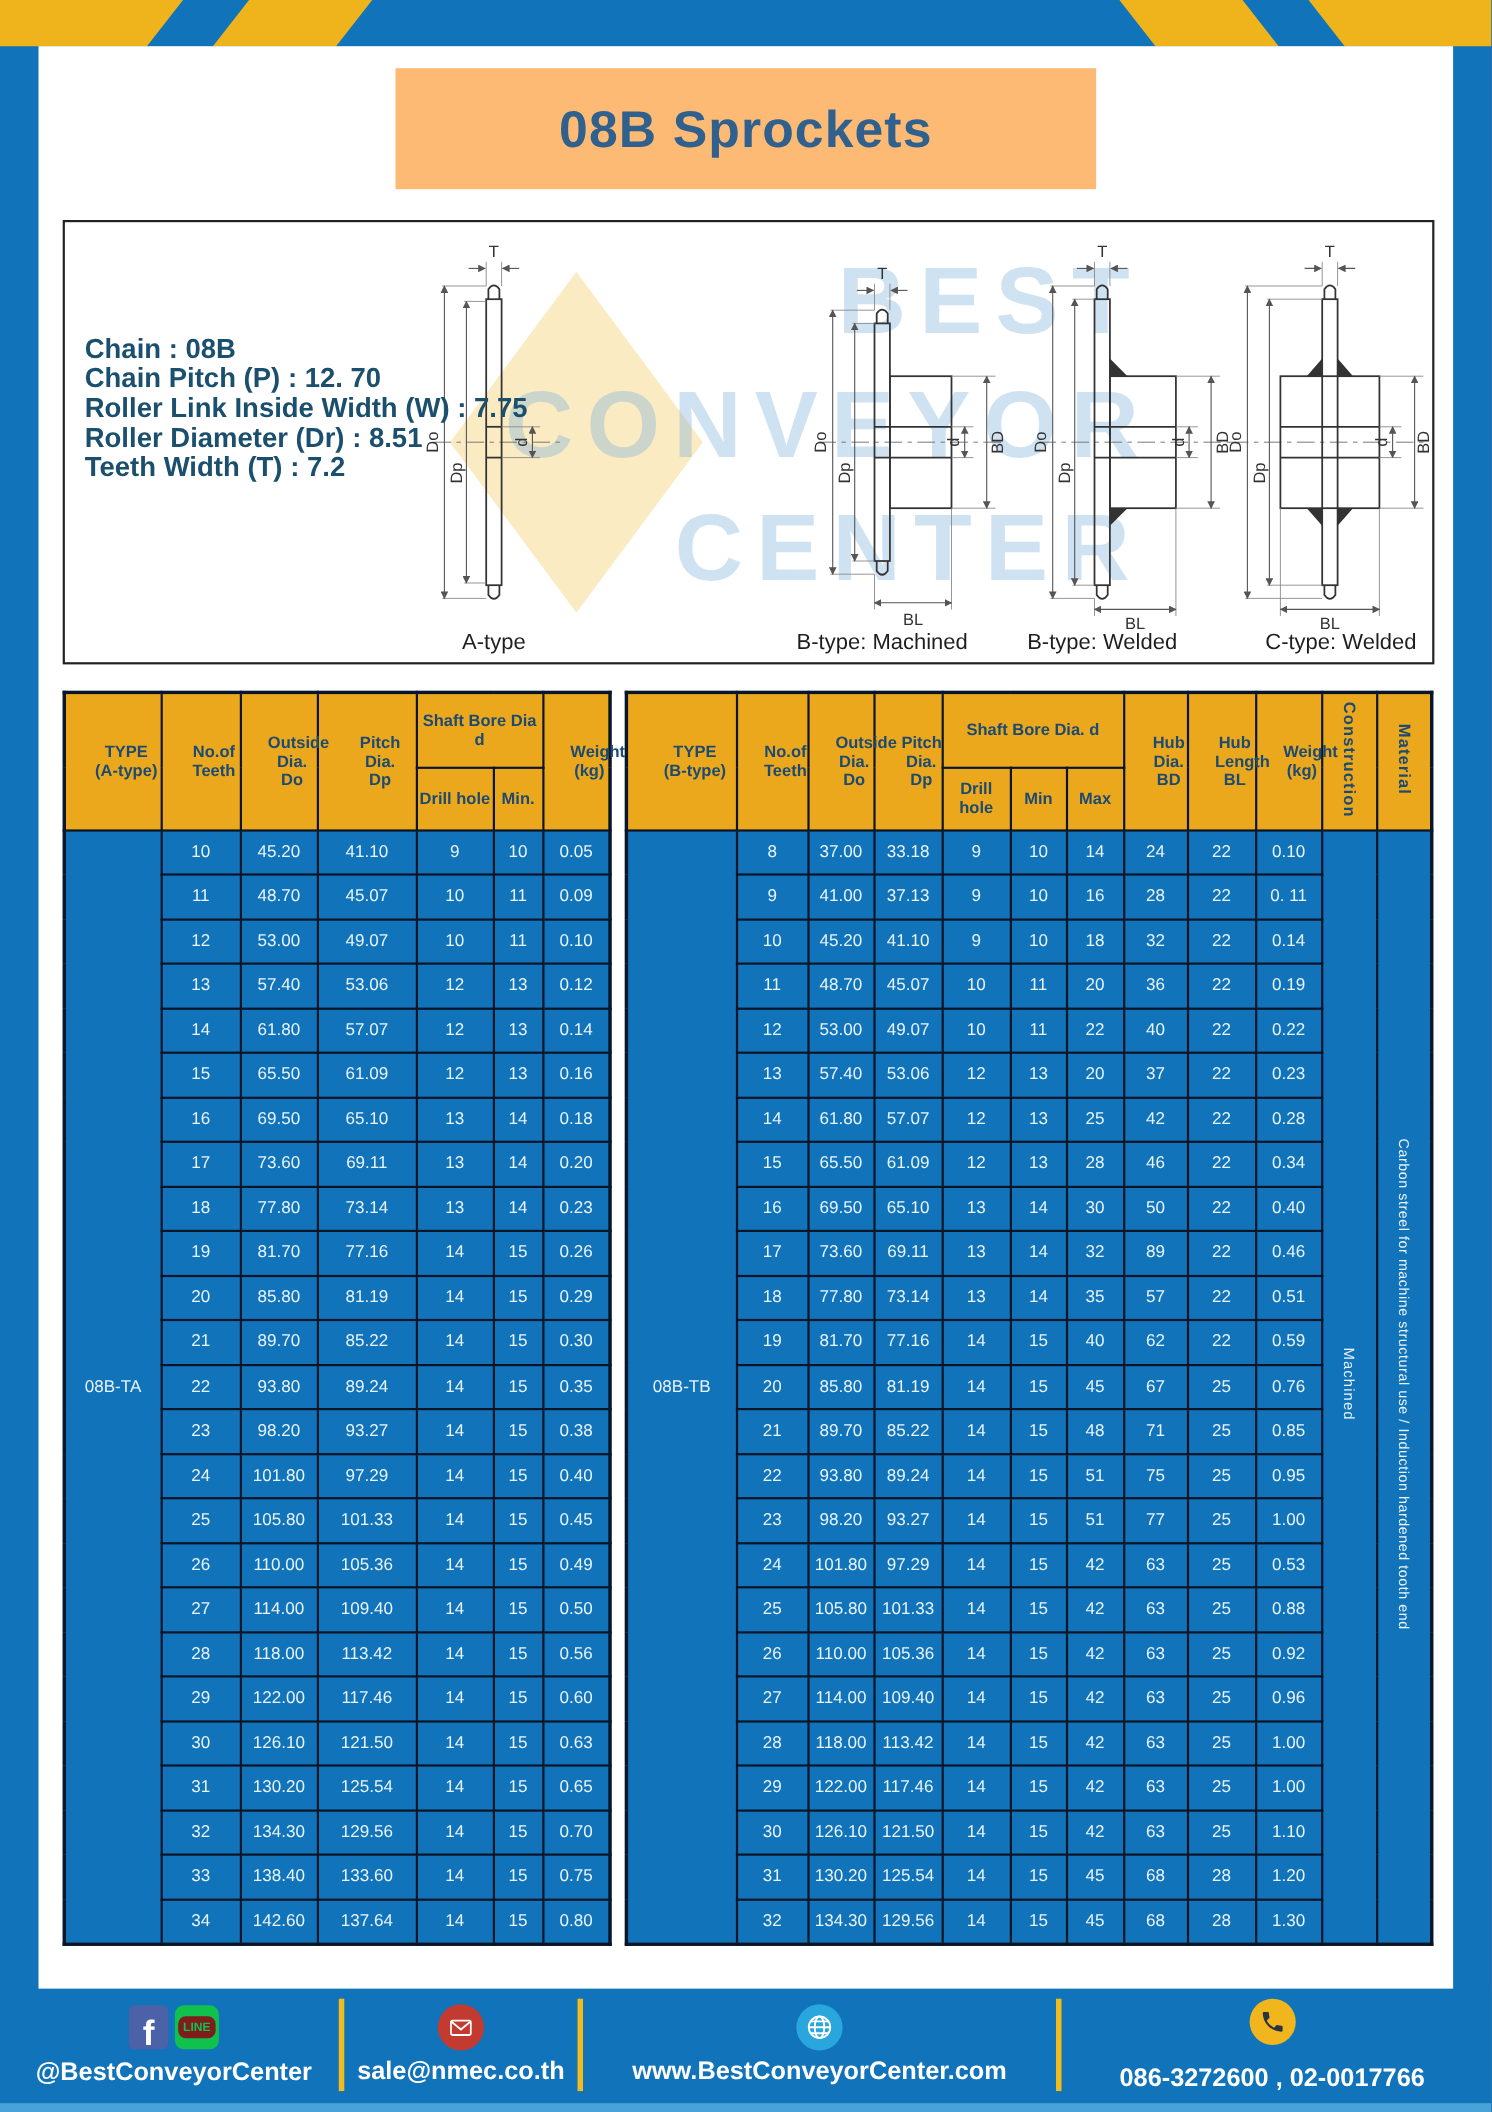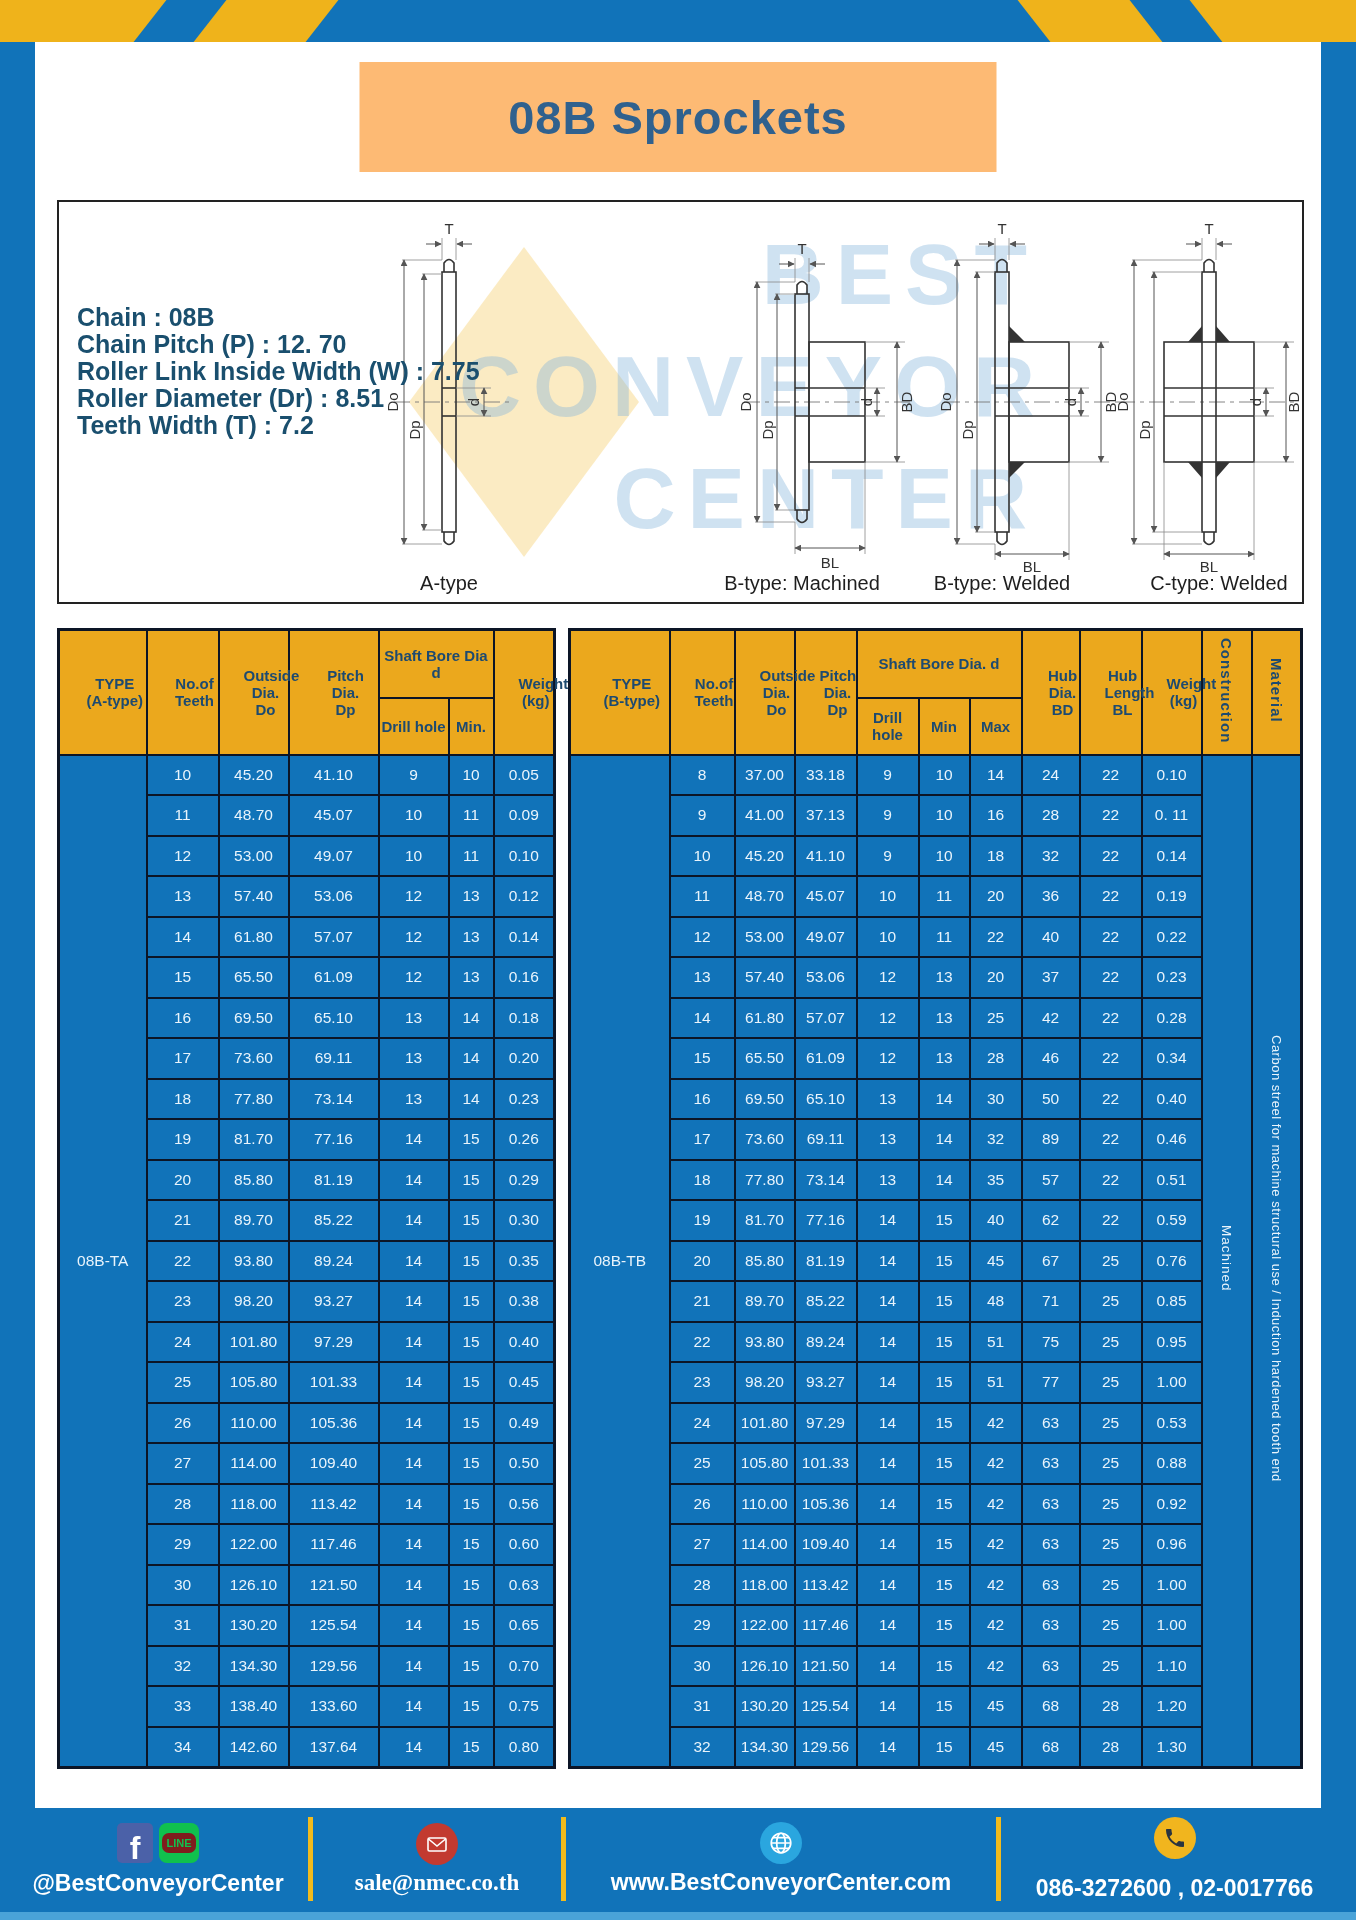--- a/index.html
+++ b/index.html
@@ -51,21 +51,21 @@
   .typecell{font-size:16px;}
   .vert{writing-mode:vertical-rl;white-space:nowrap;display:inline-block;}
   th .vert{letter-spacing:1px;}
   .cons .vert{font-size:13.5px;letter-spacing:1px;}
   .mat .vert{font-size:13px;letter-spacing:.5px;}
 
   
   .footer{position:absolute;left:0;bottom:0;width:100%;height:112px;background:#1173b9;}
   .finner{display:flex;align-items:stretch;height:102px;padding:0 8px;}
   .fsec{display:flex;flex-direction:column;align-items:center;justify-content:center;gap:5px;}
-  .f-social{width:300px;}.f-email{width:248px;font-family:Liberation Serif, serif;}.f-web{width:430px;}.f-phone{flex:1;gap:16px;}
+  .f-social{width:300px;}.f-email{width:212px;}.f-web{width:430px;}.f-phone{flex:1;gap:16px;}
   .ficons{display:flex;gap:6px;align-items:center;height:44px;}
   .ftext{color:#fff;font-weight:bold;font-size:23px;white-space:nowrap;}
   .fdiv{width:5px;background:#f2bb1d;height:84px;align-self:center;}
   .fb-icon{width:36px;height:40px;background:#4b61a8;border-radius:5px;color:#fff;font-weight:bold;
            font-size:32px;display:flex;align-items:flex-end;justify-content:center;line-height:.95;}
   .line-icon{width:40px;height:40px;background:#10c14e;border-radius:8px;
              display:flex;align-items:center;justify-content:center;}
   .line-inner{background:#7f1d1d;border-radius:7px;padding:4px 4px;color:#10c14e;font-weight:bold;font-size:11px;}
   .circle{width:42px;height:42px;border-radius:50%;display:flex;align-items:center;justify-content:center;}
   .mail{background:#c23a30;}.globe{background:#2aa6df;}.phone{background:#f1b51e;}

